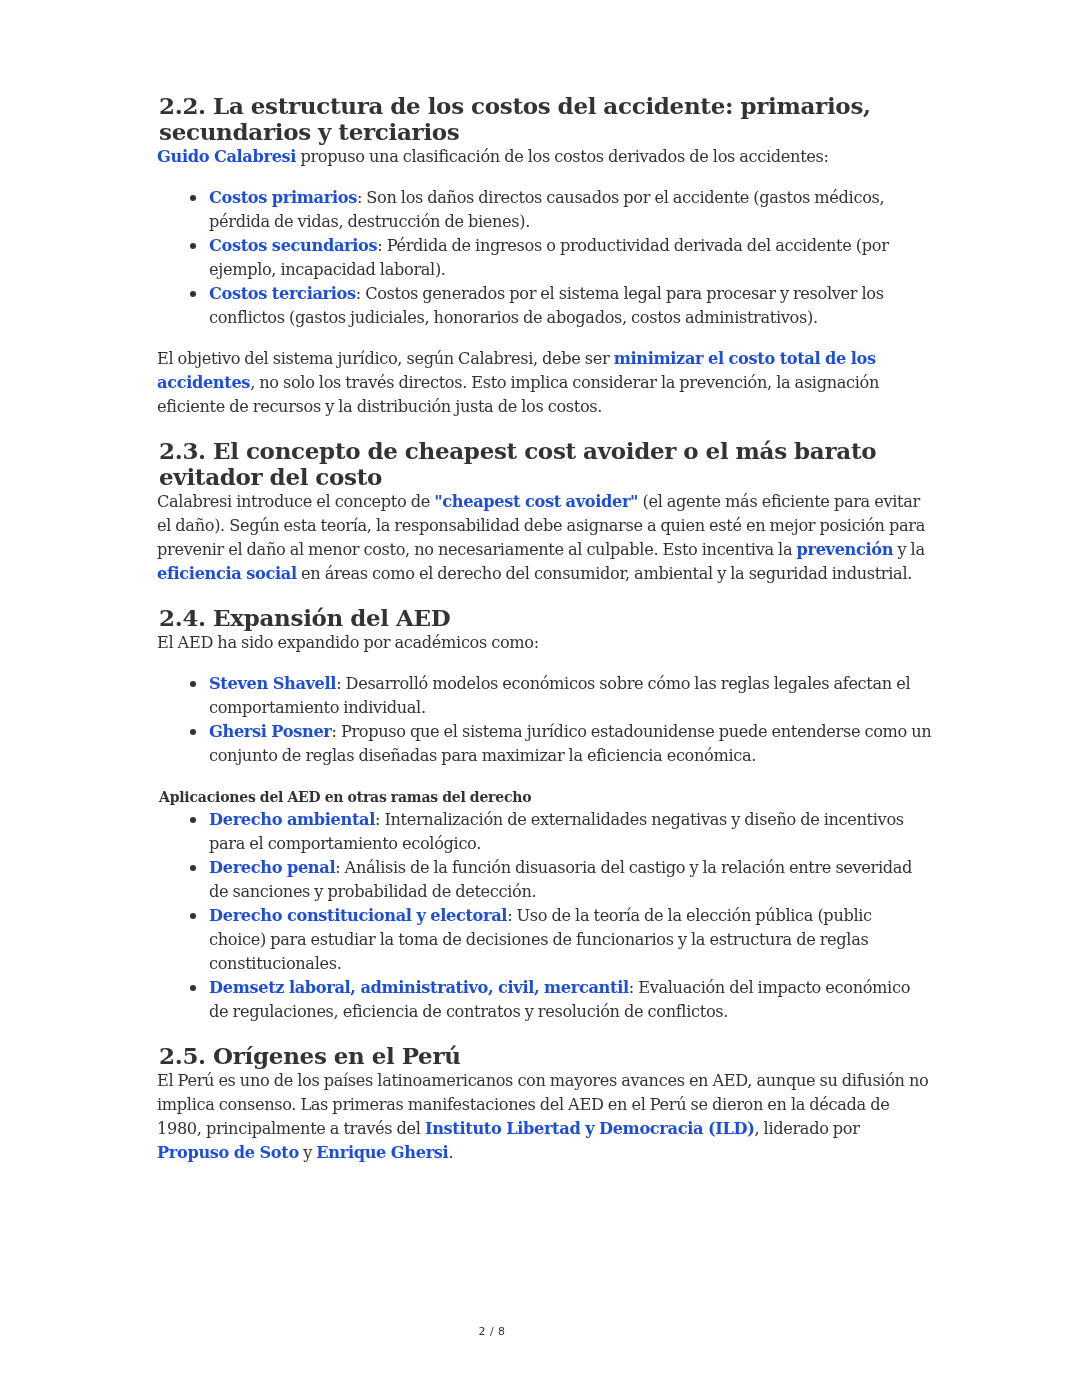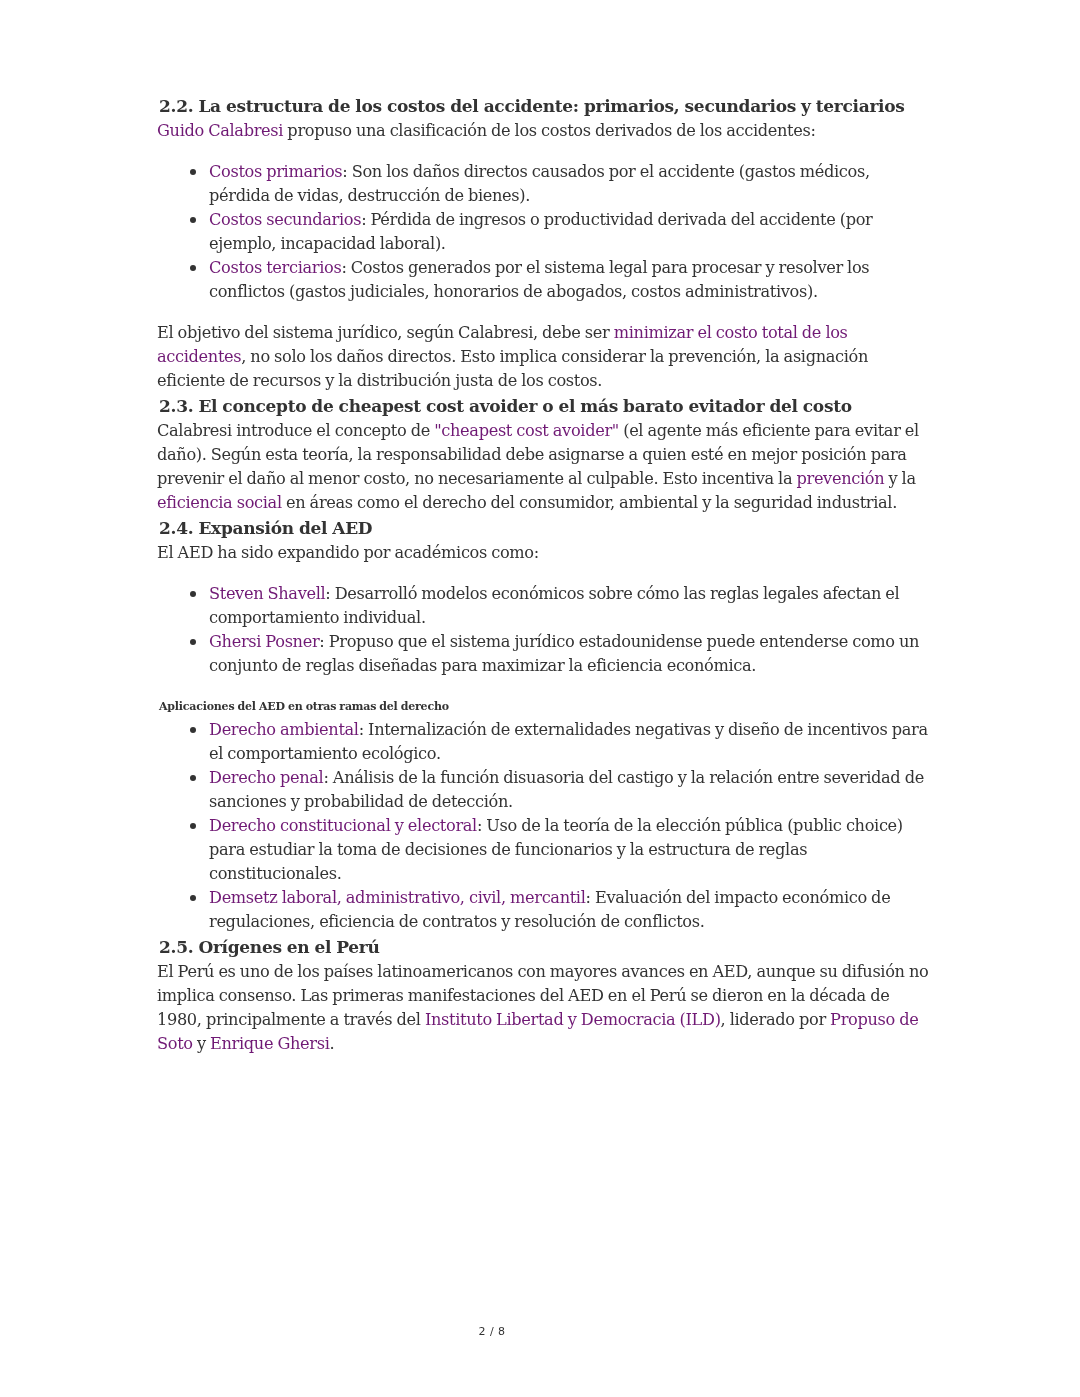--- a/index.html
+++ b/index.html
@@ -23,30 +23,30 @@
     }
     .content {
       font-size: 16.2px;
       line-height: 24px;
       letter-spacing: -0.35px;
       word-spacing: -0.5px;
     }
     h2 {
       margin: 0;
       padding-left: 2px;
-      font-size: 17px;
+      font-size: 23px;
       line-height: 26px;
       font-weight: bold;
       color: #333333;
       letter-spacing: -0.3px;
     }
     p {
       margin: 0;
     }
-    b { font-weight: normal; color: #701a75; }
+    b { font-weight: bold; color: #1d4ed8; }
     ul {
       margin: 0;
       padding: 0;
       list-style: none;
     }
     ul li {
       position: relative;
       padding-left: 52px;
     }
     ul li::before {
@@ -54,25 +54,25 @@
       position: absolute;
       left: 33px;
       top: 9px;
       width: 6px;
       height: 6px;
       border-radius: 50%;
       background: #333333;
     }
     .sp-list { margin-top: 17px; }
     .sp-para { margin-top: 17px; }
-    .sp-head { }
+    .sp-head { margin-top: 19px; }
     .subhead {
       margin: 0;
       padding-left: 2px;
-      font-size: 11px;
+      font-size: 14px;
       line-height: 22px;
       font-weight: bold;
       color: #333333;
       margin-top: 18px;
       letter-spacing: -0.2px;
     }
     .footer {
       position: absolute;
       top: 1325px;
       left: 0;
@@ -92,21 +92,21 @@
 
     <h2>2.2. La estructura de los costos del accidente: primarios, secundarios y terciarios</h2>
     <p><b>Guido Calabresi</b><span> propuso una clasificación de los costos derivados de los accidentes:</span></p>
 
     <ul class="sp-list">
       <li><b>Costos primarios</b><span>: Son los daños directos causados por el accidente (gastos médicos, pérdida de vidas, destrucción de bienes).</span></li>
       <li><b>Costos secundarios</b><span>: Pérdida de ingresos o productividad derivada del accidente (por ejemplo, incapacidad laboral).</span></li>
       <li><b>Costos terciarios</b><span>: Costos generados por el sistema legal para procesar y resolver los conflictos (gastos judiciales, honorarios de abogados, costos administrativos).</span></li>
     </ul>
 
-    <p class="sp-para"><span>El objetivo del sistema jurídico, según Calabresi, debe ser </span><b>minimizar el costo total de los accidentes</b><span>, no solo los daños directos. Esto implica considerar la prevención, la asignación eficiente de recursos y la distribución justa de los costos.</span></p>
+    <p class="sp-para"><span>El objetivo del sistema jurídico, según Calabresi, debe ser </span><b>minimizar el costo total de los accidentes</b><span>, no solo los través directos. Esto implica considerar la prevención, la asignación eficiente de recursos y la distribución justa de los costos.</span></p>
 
     <h2 class="sp-head">2.3. El concepto de cheapest cost avoider o el más barato evitador del costo</h2>
     <p><span>Calabresi introduce el concepto de </span><b>"cheapest cost avoider"</b><span> (el agente más eficiente para evitar el daño). Según esta teoría, la responsabilidad debe asignarse a quien esté en mejor posición para prevenir el daño al menor costo, no necesariamente al culpable. Esto incentiva la </span><b>prevención</b><span> y la </span><b>eficiencia social</b><span> en áreas como el derecho del consumidor, ambiental y la seguridad industrial.</span></p>
 
     <h2 class="sp-head">2.4. Expansión del AED</h2>
     <p>El AED ha sido expandido por académicos como:</p>
 
     <ul class="sp-list">
       <li><b>Steven Shavell</b><span>: Desarrolló modelos económicos sobre cómo las reglas legales afectan el comportamiento individual.</span></li>
       <li><b>Ghersi Posner</b><span>: Propuso que el sistema jurídico estadounidense puede entenderse como un conjunto de reglas diseñadas para maximizar la eficiencia económica.</span></li>

